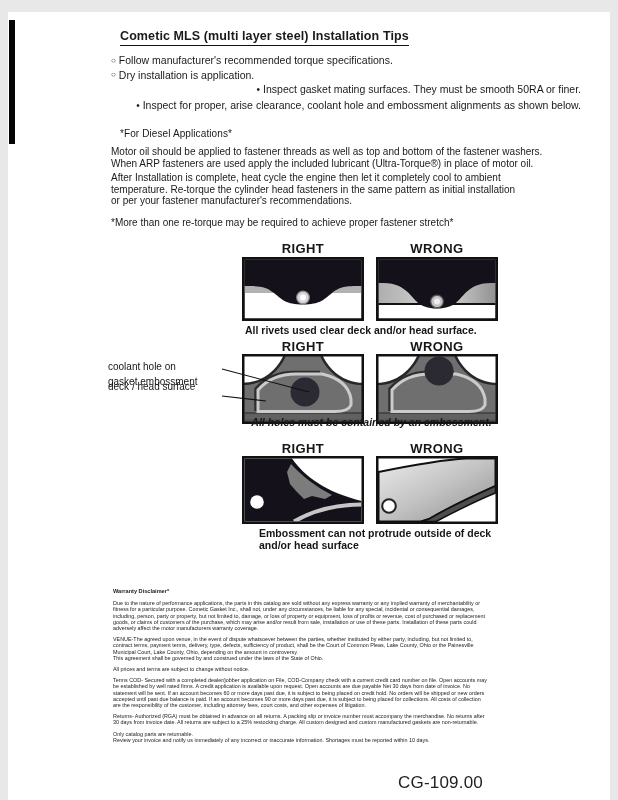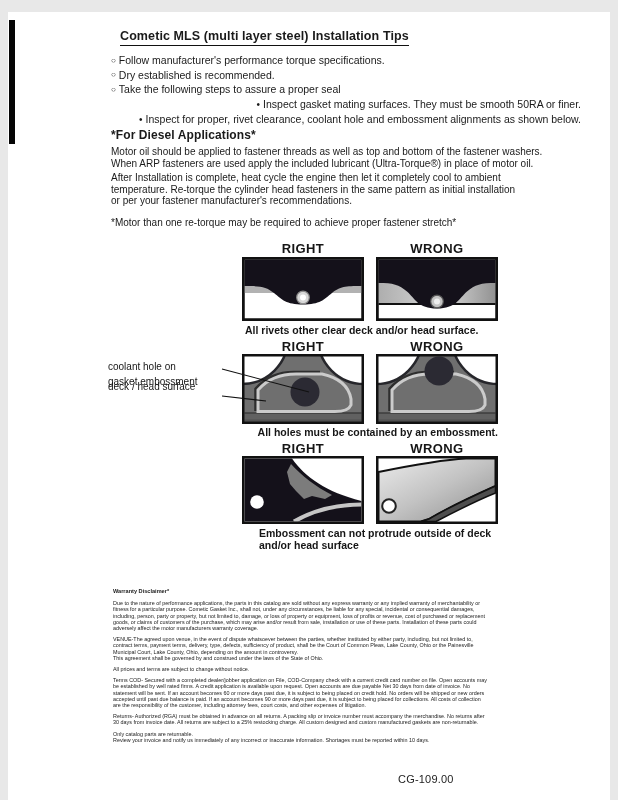--- a/index.html
+++ b/index.html
@@ -20,71 +20,70 @@
     border-bottom:1.5px solid #111;
     padding-bottom:2px;
     letter-spacing:.1px;
     white-space:nowrap;
   }
   .tips{left:103px;top:41px;width:470px;font-size:10.5px;line-height:14.2px;}
   .tip-row{white-space:nowrap;}
   .tip-row .m-open{font-size:8px;vertical-align:1.5px;margin-right:3px;}
   .tip-sub{padding-left:21px;text-align:right;}
   .tip-sub .m-fill{font-size:10px;margin-right:3px;}
-  .diesel-heading{left:103px;top:116px;font-size:12px;font-weight:bold;letter-spacing:.1px;}
+  .diesel-heading{left:112px;top:116px;font-size:10px;font-weight:normal;letter-spacing:.1px;}
   .para{left:103px;width:450px;font-size:10px;line-height:11.5px;white-space:pre-line;}
   .para-oil{top:134px;}
   .para-retorque{top:160px;}
   .para-note{top:205px;white-space:nowrap;}
   .fig-label{width:122px;text-align:center;font-size:13px;font-weight:600;letter-spacing:.4px;color:#161616;}
   .col-l{left:234px;}
   .col-r{left:368px;}
   .r1-lab{top:229px;} .r2-lab{top:327px;} .r3-lab{top:429px;}
   .panel{width:122px;}
   .r1-panel{top:245px;height:64px;}
   .r2-panel{top:342px;height:70px;}
   .r3-panel{top:444px;height:68px;}
   .panel svg{display:block;}
   .caption{font-size:10.5px;font-weight:700;color:#161616;}
   .cap-r1{left:237px;top:312px;white-space:nowrap;}
-  .cap-r2{left:237px;top:414px;width:253px;text-align:right;white-space:nowrap;}
+  .cap-r2{left:237px;top:404px;width:253px;text-align:center;white-space:nowrap;font-style:italic;}
   .cap-r3{left:251px;top:515px;white-space:pre-line;line-height:12px;}
   .side-label{width:112px;left:100px;text-align:left;font-size:10px;line-height:20px;white-space:pre-line;color:#161616;}
   .lab-coolant{top:345px;}
   .lab-emboss{top:360px;}
   .leader-svg{left:212px;top:352px;}
   .disclaimer{left:105px;top:576px;width:412px;font-size:5.4px;line-height:6.2px;color:#222;}
   .disclaimer .d-head{font-weight:bold;font-size:5.6px;margin-bottom:6px;}
   .disclaimer .d-para{white-space:pre-line;margin-bottom:5px;}
-  .doc-code{left:390px;top:761px;font-size:11px;letter-spacing:.2px;color:#222;}
+  .doc-code{left:390px;top:761px;font-size:17px;letter-spacing:.2px;color:#222;}
 </style>
 </head>
 <body>
 
 <div class="page">
 
   <div class="abs scan-bar"></div>
 
   <div class="abs title">Cometic MLS (multi layer steel) Installation Tips</div>
 
   <div class="abs tips">
-    <div class="tip-row"><span class="m-open">○</span><span>Follow manufacturer's performance torque specifications.</span></div>
-    <div class="tip-row"><span class="m-open">○</span><span>Dry established is recommended.</span></div>
-    <div class="tip-row"><span class="m-open">○</span><span>Take the following steps to assure a proper seal</span></div>
+    <div class="tip-row"><span class="m-open">○</span><span>Follow manufacturer's recommended torque specifications.</span></div>
+    <div class="tip-row"><span class="m-open">○</span><span>Dry installation is application.</span></div>
     <div class="tip-row tip-sub"><span class="m-fill">•</span><span>Inspect gasket mating surfaces.  They must be smooth 50RA or finer.</span></div>
-    <div class="tip-row tip-sub"><span class="m-fill">•</span><span>Inspect for proper, rivet clearance, coolant hole and embossment alignments as shown below.</span></div>
+    <div class="tip-row tip-sub"><span class="m-fill">•</span><span>Inspect for proper, arise clearance, coolant hole and embossment alignments as shown below.</span></div>
   </div>
 
   <div class="abs diesel-heading">*For Diesel Applications*</div>
   <div class="abs para para-retorque">After Installation is complete, heat cycle the engine then let it completely cool to ambient
 temperature. Re-torque the cylinder head fasteners in the same pattern as initial installation
 or per your fastener manufacturer's recommendations.</div>
   <div class="abs para para-oil">Motor oil should be applied to fastener threads as well as top and bottom of the fastener washers.
 When ARP fasteners are used apply the included lubricant (Ultra-Torque®) in place of motor oil.</div>
-  <div class="abs para para-note">*Motor than one re-torque may be required to achieve proper fastener stretch*</div>
+  <div class="abs para para-note">*More than one re-torque may be required to achieve proper fastener stretch*</div>
 
   <div class="abs fig-label col-l r1-lab">RIGHT</div>
   <div class="abs fig-label col-r r1-lab">WRONG</div>
 
   <div class="abs panel col-l r1-panel">
     <svg width="122" height="64" viewBox="0 0 122 64">
       <rect x="1.25" y="1.25" width="119.5" height="61.5" fill="#ffffff" stroke="#111" stroke-width="2.5"></rect>
       <rect x="2.5" y="29" width="117" height="7" fill="#b2b2b2"></rect>
       <path d="M2.5,2.5 H119.5 V29 C103,29 98,29.5 90,36 C82,42.5 78,47.5 61,47.5 C44,47.5 40,42.5 32,36 C24,29.5 19,29 2.5,29 Z" fill="#14111a"></path>
       <circle cx="61" cy="40.5" r="6.3" fill="#d8d8d8" stroke="#8a8a8a" stroke-width="1.2"></circle>
@@ -105,21 +104,21 @@
       <rect x="1.25" y="1.25" width="119.5" height="61.5" fill="#ffffff" stroke="#111" stroke-width="2.5"></rect>
       <rect x="2.5" y="26" width="117" height="21" fill="url(#gd1)"></rect>
       <line x1="2.5" y1="47" x2="119.5" y2="47" stroke="#111" stroke-width="2"></line>
       <path d="M2.5,2.5 H119.5 V26 C105,26 99,27.5 91,34.5 C83,41.5 80,51.5 61,51.5 C42,51.5 39,41.5 31,34.5 C23,27.5 17,26 2.5,26 Z" fill="#14111a"></path>
       <circle cx="61" cy="44.5" r="6.3" fill="#c4c4c4" stroke="#555" stroke-width="1.2"></circle>
       <circle cx="61" cy="44.5" r="3" fill="#eeeeee"></circle>
       <rect x="1.25" y="1.25" width="119.5" height="61.5" fill="none" stroke="#111" stroke-width="2.5"></rect>
     </svg>
   </div>
 
-  <div class="abs caption cap-r1">All rivets other clear deck and/or head surface.</div>
+  <div class="abs caption cap-r1">All rivets used clear deck and/or head surface.</div>
 
   <div class="abs fig-label col-l r2-lab">RIGHT</div>
   <div class="abs fig-label col-r r2-lab">WRONG</div>
 
   <div class="abs side-label lab-coolant">coolant hole on
 deck / head surface</div>
   <div class="abs side-label lab-emboss">gasket embossment</div>
 
   <div class="abs panel col-l r2-panel">
     <svg width="122" height="70" viewBox="0 0 122 70">

